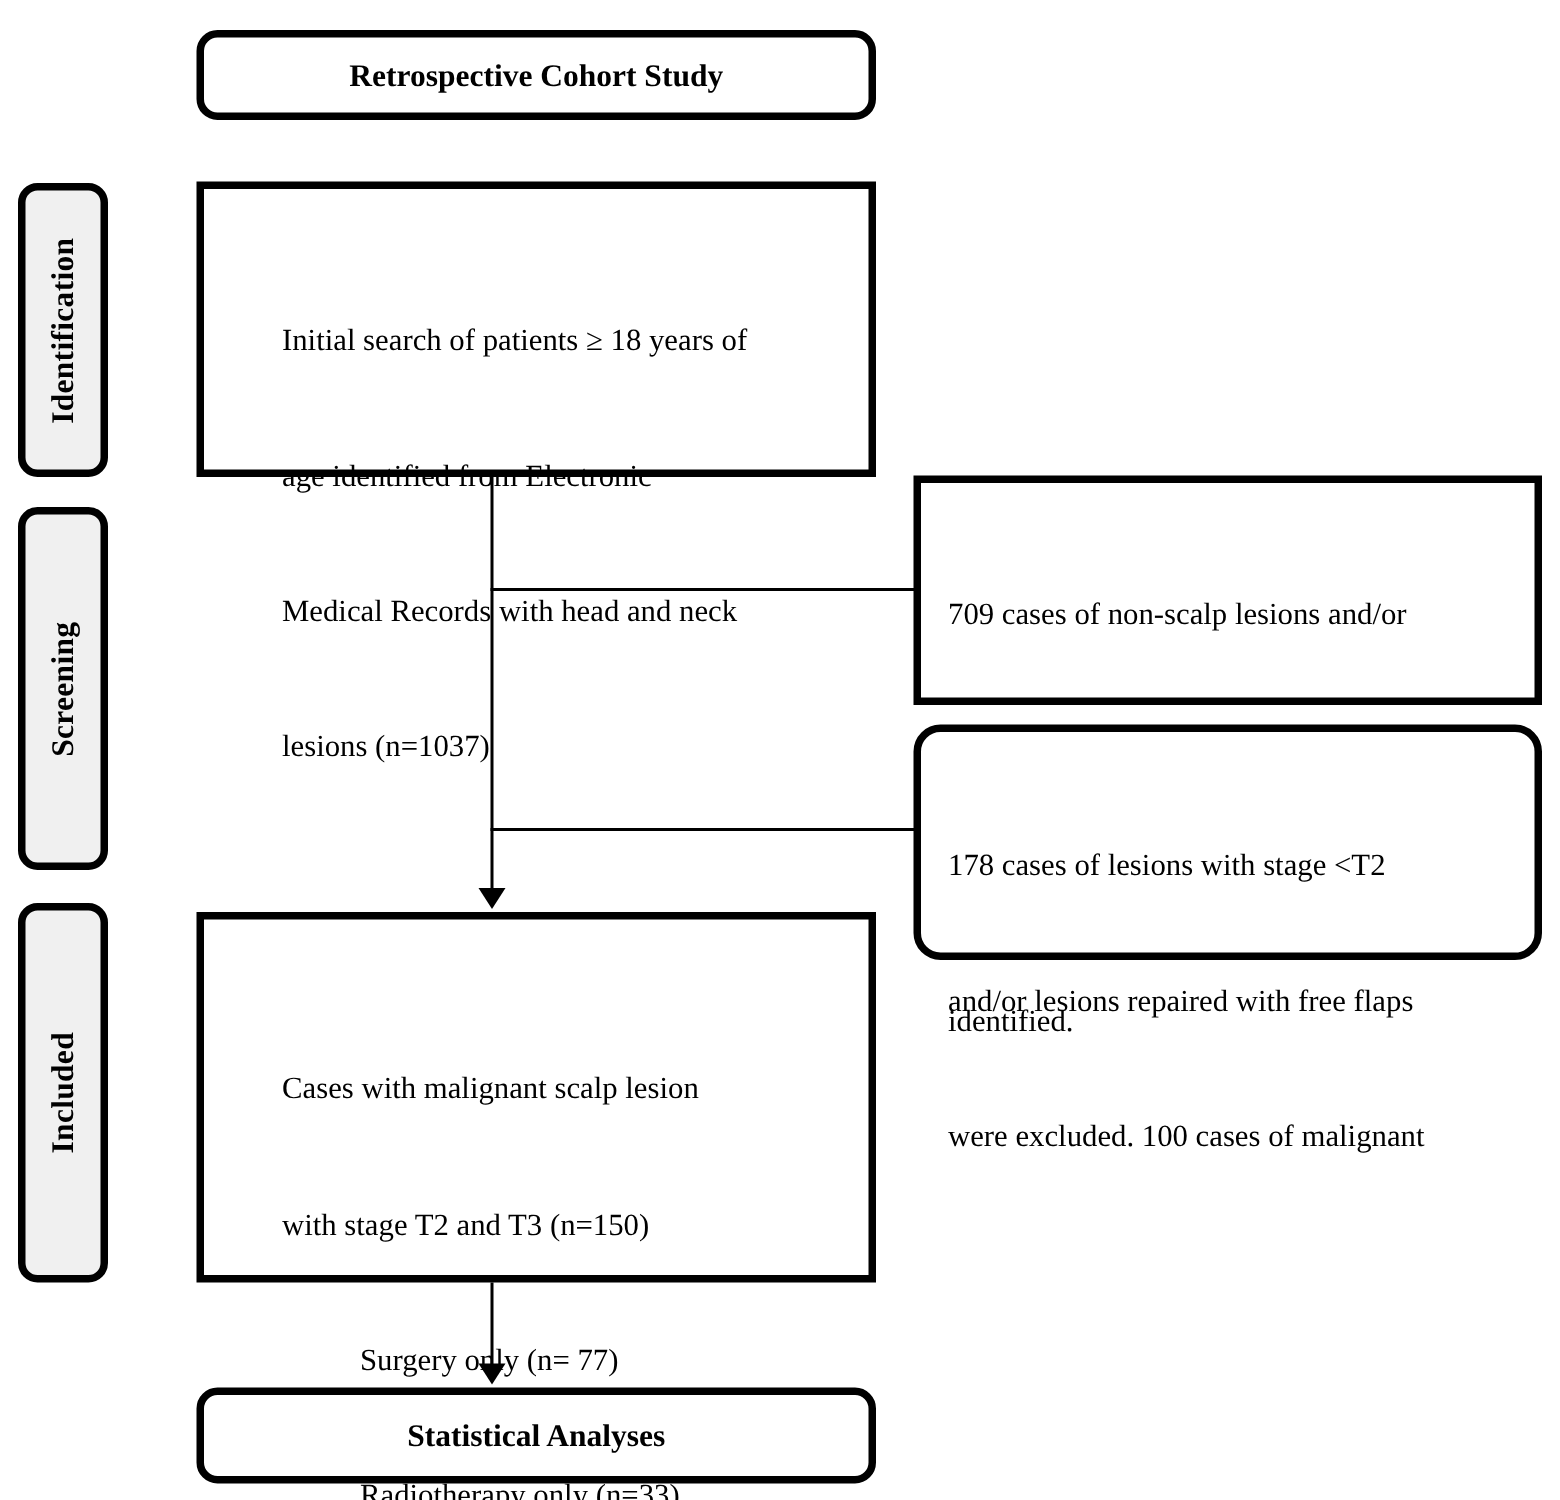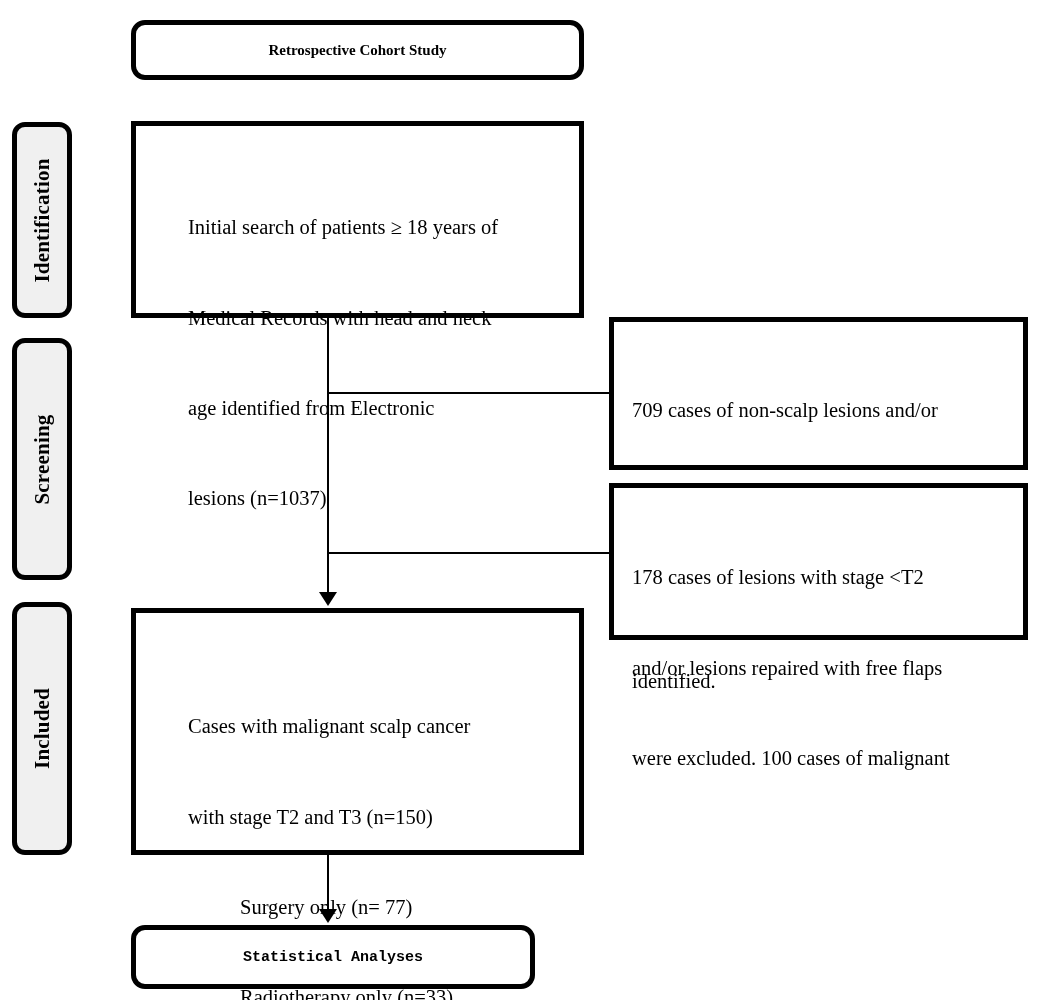--- a/index.html
+++ b/index.html
@@ -24,21 +24,21 @@
     position: absolute;
     box-sizing: border-box;
     background: #ffffff;
     border: 5px solid #000000;
   }
   .box-rounded {
     border-radius: 14px;
   }
   .box-title-text {
     font-weight: bold;
-    font-size: 15px;
+    font-size: 21px;
     text-align: center;
     width: 100%;
   }
   .box-body-text {
     position: absolute;
     font-size: 20.5px;
     line-height: 1.47;
     text-align: left;
     white-space: pre-wrap;
   }
@@ -115,54 +115,54 @@
 
   <div class="box box-rounded" style="left:131px; top:20px; width:453px; height:60px;">
     <div class="center-wrap">
       <span class="box-title-text">Retrospective Cohort Study</span>
     </div>
   </div>
 
   <div class="box" style="left:131px; top:121px; width:453px; height:197px;padding-left:40px;">
     <div class="box-body-text" style="left:52px; top:26px; width:385px;">
       <div>Initial search of patients ≥ 18 years of</div>
+      <div>age identified from Electronic</div>
       <div>Medical Records with head and neck</div>
-      <div>age identified from Electronic</div>
       <div><span>lesions </span><span class="nbold">(n=1037)</span></div>
     </div>
   </div>
 
   <div class="box" style="left:609px; top:317px; width:419px; height:153px;">
     <div class="box-body-text" style="left:18px; top:13px; width:385px;">
       <div>709 cases of non-scalp lesions and/or</div>
       <div>non-malignant lesions were excluded.</div>
       <div>328 cases of scalp cancer were</div>
       <div>identified.</div>
     </div>
   </div>
 
-  <div class="box" style="left:609px; top:483px; width:419px; height:157px;">
+  <div class="box" style="left:609px; top:483px; width:419px; height:157px;border-radius:18px;">
     <div class="box-body-text" style="left:18px; top:14px; width:390px;">
       <div>178 cases of lesions with stage &lt;T2</div>
       <div>and/or lesions repaired with free flaps</div>
       <div>were excluded. 100 cases of malignant</div>
     </div>
   </div>
 
   <div class="box" style="left:131px; top:608px; width:453px; height:247px;">
     <div class="box-body-text" style="left:52px; top:38px; width:400px;">
-      <div>Cases with malignant scalp cancer</div>
+      <div>Cases with malignant scalp lesion</div>
       <div><span>with stage T2 and T3 </span><span class="nbold">(n=150)</span></div>
       <div><span class="indent"></span><span>Surgery only (n= 77)</span></div>
       <div><span class="indent"></span><span>Radiotherapy only (n=33)</span></div>
       
     </div>
   </div>
 
-  <div class="box box-rounded" style="left:131px; top:925px; width:404px; height:64px;font-family:Liberation Mono, monospace;">
+  <div class="box box-rounded" style="left:131px; top:925px; width:453px; height:64px;">
     <div class="center-wrap">
       <span class="box-title-text">Statistical Analyses</span>
     </div>
   </div>
 
   <div class="vline" style="left:327px; top:318px; height:276px;"></div>
   <div class="arrowhead" style="left:319px; top:592px;"></div>
 
   <div class="hline" style="left:327px; top:392px; width:283px;"></div>
 

